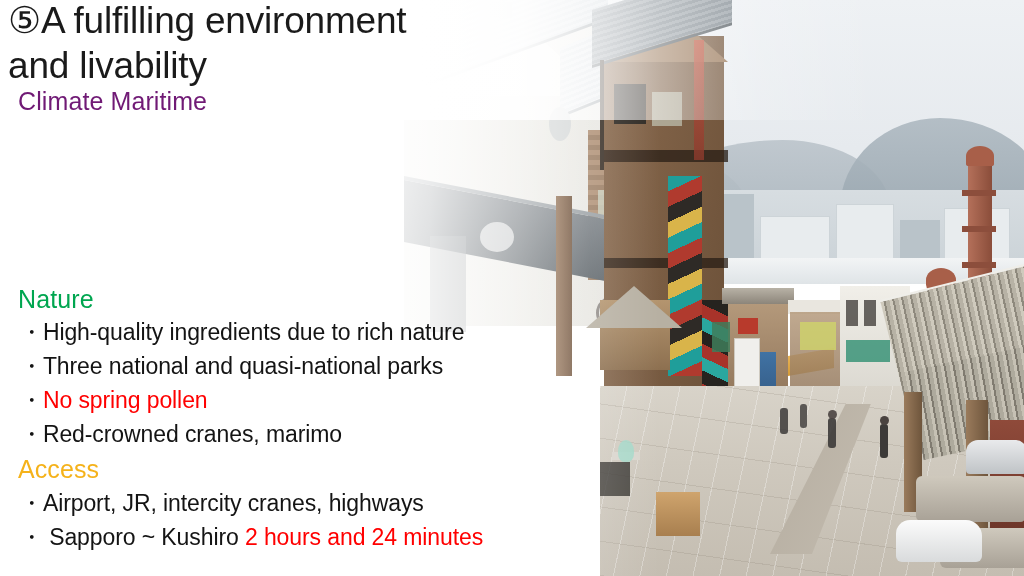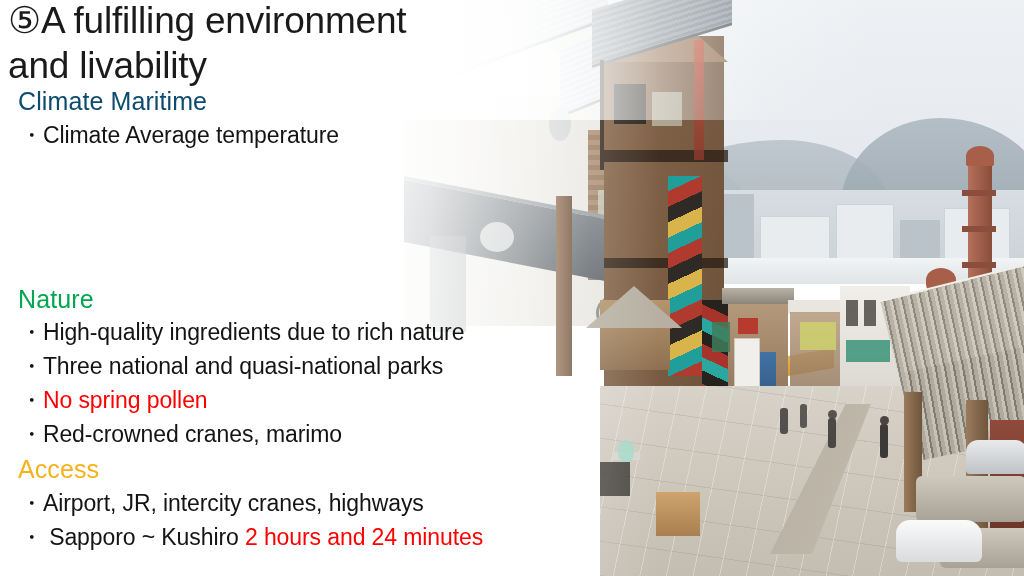--- a/index.html
+++ b/index.html
@@ -307,24 +307,23 @@
 
     <div class="fade"></div>
     <div class="fade-top"></div>
   </div>
 
   <div id="text">
 
     <div id="title">⑤A fulfilling environment
 and livability</div>
 
-    <div class="head" id="head-climate" style="color:#0c4a6e;">Climate Maritime</div>
+    <div class="head" id="head-climate" style="color:#701a75;">Climate Maritime</div>
 
     <div class="bullets" id="b-climate">
-      <div class="bl">・Climate Average temperature</div>
 
 
 
     </div>
 
     <div class="head" id="head-nature" style="color:#00a650;">Nature</div>
 
     <div class="bullets" id="b-nature">
       <div class="bl">・High-quality ingredients due to rich nature</div>
 

